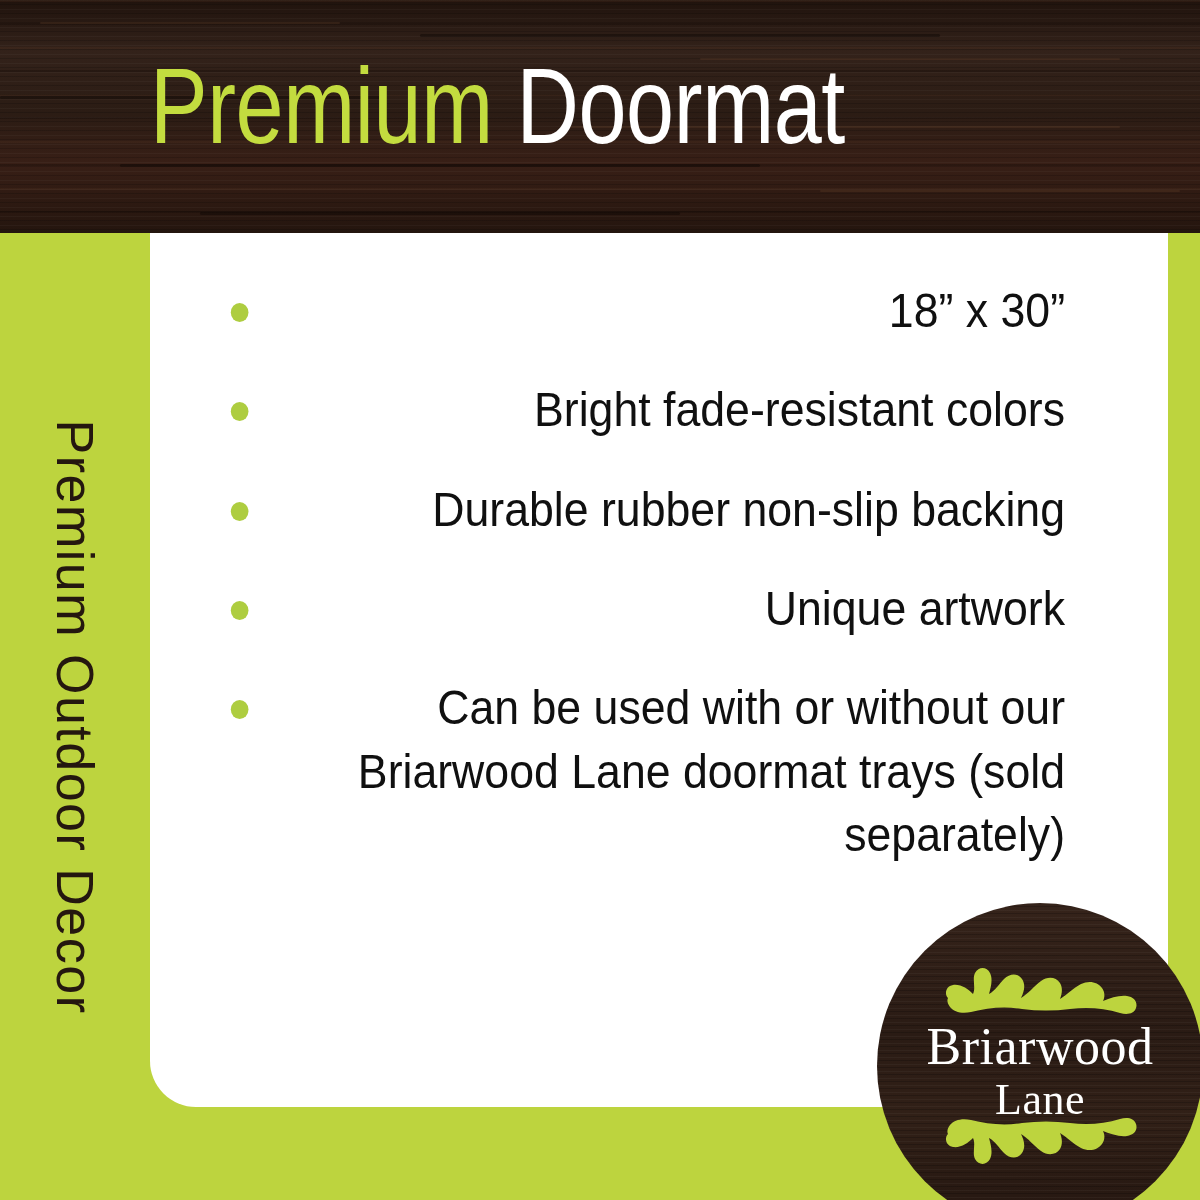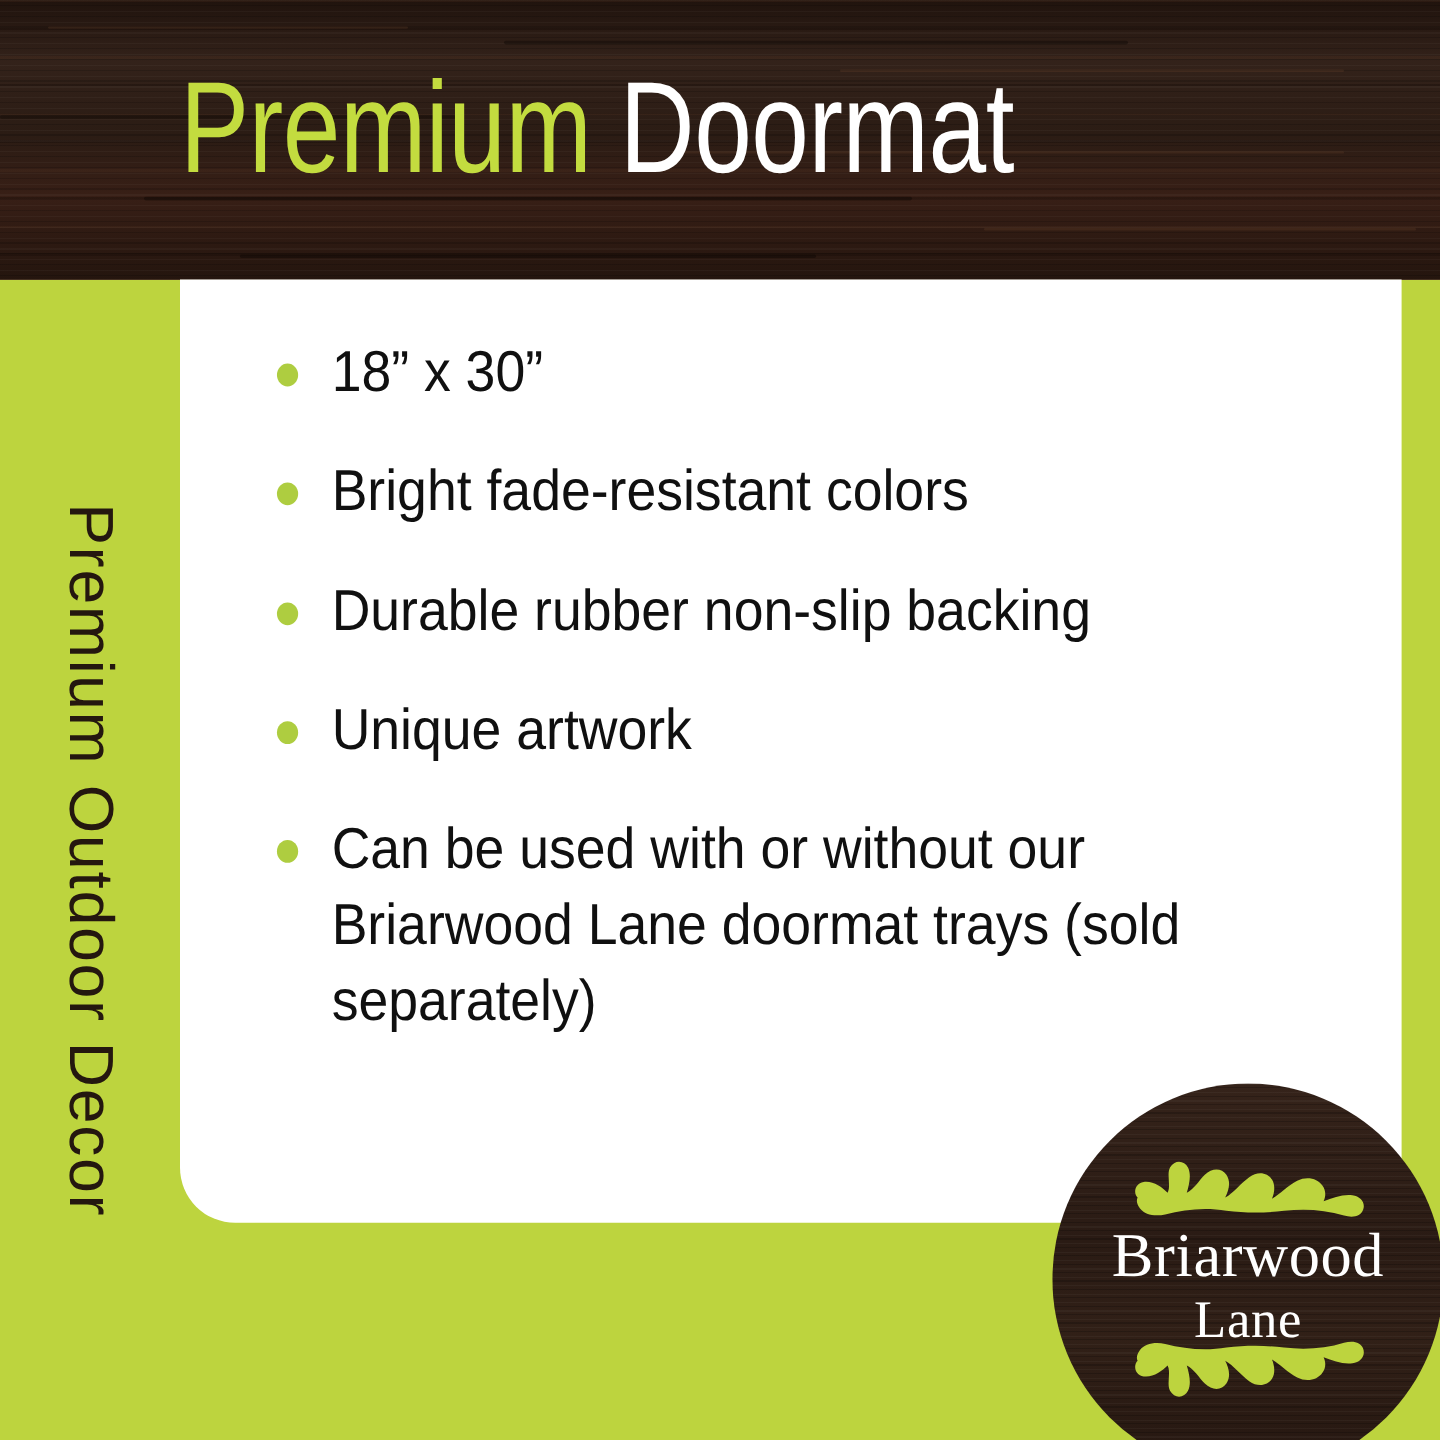--- a/index.html
+++ b/index.html
@@ -105,24 +105,25 @@
     color: #24170f;
     letter-spacing: 1.5px;
   }
 
   
   .content-card {
     position: absolute;
     left: 150px;
     top: 233px;
     width: 1018px;
-    height: 786px;
+    height: 874px;
     background: #ffffff;
     border-bottom-left-radius: 46px;
     z-index: 2;
+    text-align: right;
   }
 
   
   .feature-list {
     position: absolute;
     left: 78px;
     top: 46px;
     width: 900px;
     margin: 0;
     padding: 0;

